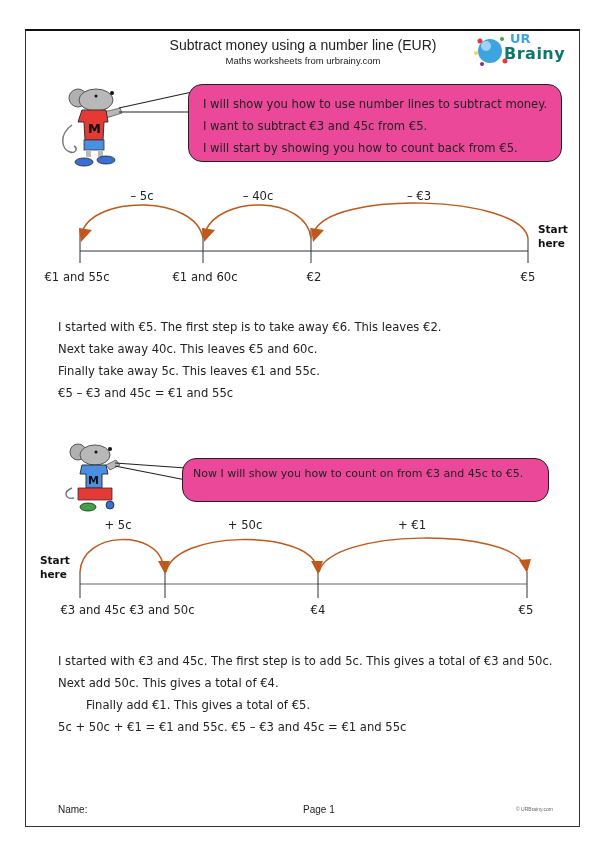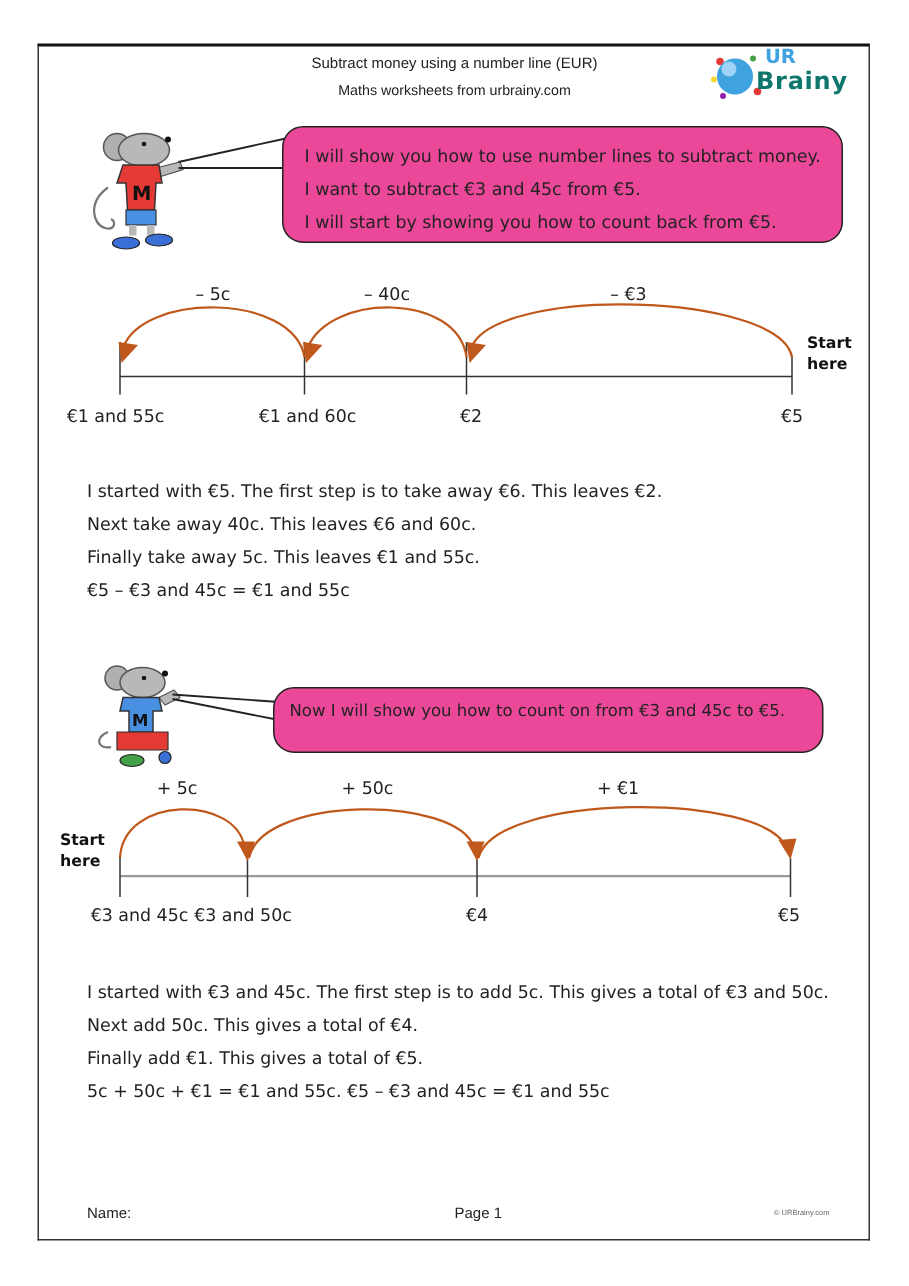--- a/index.html
+++ b/index.html
@@ -1,18 +1,18 @@
 <!DOCTYPE html>
 <html><head>
 <meta charset="utf-8">
 <style>
   html, body { margin:0; padding:0; background:#ffffff; }
   body { width:606px; height:857px; position:relative; overflow:hidden; font-family:"DejaVu Sans", sans-serif; color:#222; }
   .page-border { position:absolute; left:25px; top:29px; width:555px; height:798px; border:1px solid #333; border-top:2px solid #111; box-sizing:border-box; }
-  .title { position:absolute; left:0; width:606px; top:37px; text-align:center; font-family:"Liberation Sans", sans-serif; font-size:10px; color:#222; }
+  .title { position:absolute; left:0; width:606px; top:37px; text-align:center; font-family:"Liberation Sans", sans-serif; font-size:14px; color:#222; }
   .subtitle { position:absolute; left:0; width:606px; top:55px; text-align:center; font-family:"Liberation Sans", sans-serif; font-size:9.5px; color:#222; }
   .logo { position:absolute; left:472px; top:31px; width:90px; height:40px; }
   .bubble { position:absolute; border:1.3px solid #222; border-radius:14px; background:#ec4899; font-size:11.6px; color:#222; box-sizing:border-box; }
   .bubble1 { left:188px; top:84px; width:374px; height:78px; padding:8px 0 0 14px; line-height:22px; }
   .bubble2 { left:182px; top:458px; width:367px; height:44px; padding:7px 0 0 10px; line-height:16px; font-size:11px; }
   .text { position:absolute; left:58px; font-size:11.6px; color:#222; white-space:nowrap; }
   .nl-label { position:absolute; font-size:11.6px; color:#222; white-space:nowrap; transform:translateX(-50%); }
   .jump-label { position:absolute; font-size:11.6px; color:#222; white-space:nowrap; transform:translateX(-50%); }
   .start-here { position:absolute; font-size:10.5px; font-weight:bold; line-height:14px; color:#111; }
   .footer { position:absolute; top:804px; font-family:"Liberation Sans", sans-serif; font-size:10px; color:#222; }
@@ -124,21 +124,21 @@
 <div class="start-here" style="left:538px; top:222px;">
   <div>Start</div>
   <div>here</div>
 </div>
 <div class="nl-label" style="left:77px; top:270px;">€1 and 55c</div>
 <div class="nl-label" style="left:205px; top:270px;">€1 and 60c</div>
 <div class="nl-label" style="left:314px; top:270px;">€2</div>
 <div class="nl-label" style="left:528px; top:270px;">€5</div>
 
 <div class="text" style="top:320px;">I started with €5. The first step is to take away €6. This leaves €2.</div>
-<div class="text" style="top:342px;">Next take away 40c. This leaves €6 and 60c.</div>
+<div class="text" style="top:342px;">Next take away 40c. This leaves €5 and 60c.</div>
 <div class="text" style="top:364px;">Finally take away 5c. This leaves €1 and 55c.</div>
 <div class="text" style="top:386px;">€5 – €3 and 45c = €1 and 55c</div>
 
 <div class="bubble bubble2">
   <div>Now I will show you how to count on from €3 and 45c to €5.</div>
 </div>
 
 <div class="jump-label" style="left:118px; top:518px;">+ 5c</div>
 <div class="jump-label" style="left:245px; top:518px;">+ 50c</div>
 <div class="jump-label" style="left:412px; top:518px;">+ €1</div>
@@ -146,18 +146,18 @@
   <div>Start</div>
   <div>here</div>
 </div>
 <div class="nl-label" style="left:93px; top:603px;">€3 and 45c</div>
 <div class="nl-label" style="left:162px; top:603px;">€3 and 50c</div>
 <div class="nl-label" style="left:318px; top:603px;">€4</div>
 <div class="nl-label" style="left:526px; top:603px;">€5</div>
 
 <div class="text" style="top:654px;">I started with €3 and 45c. The first step is to add 5c. This gives a total of €3 and 50c.</div>
 <div class="text" style="top:676px;">Next add 50c. This gives a total of €4.</div>
-<div class="text" style="top:698px;">Finally add €1. This gives a total of €5.</div>
+<div class="text" style="top:698px;margin-left:28px;">Finally add €1. This gives a total of €5.</div>
 <div class="text" style="top:720px;">5c + 50c + €1 = €1 and 55c. €5 – €3 and 45c = €1 and 55c</div>
 
 <div class="footer" style="left:58px;">Name:</div>
 <div class="footer" style="left:303px;">Page 1</div>
 <div class="footer-copy">© URBrainy.com</div>
 
 </body></html>

